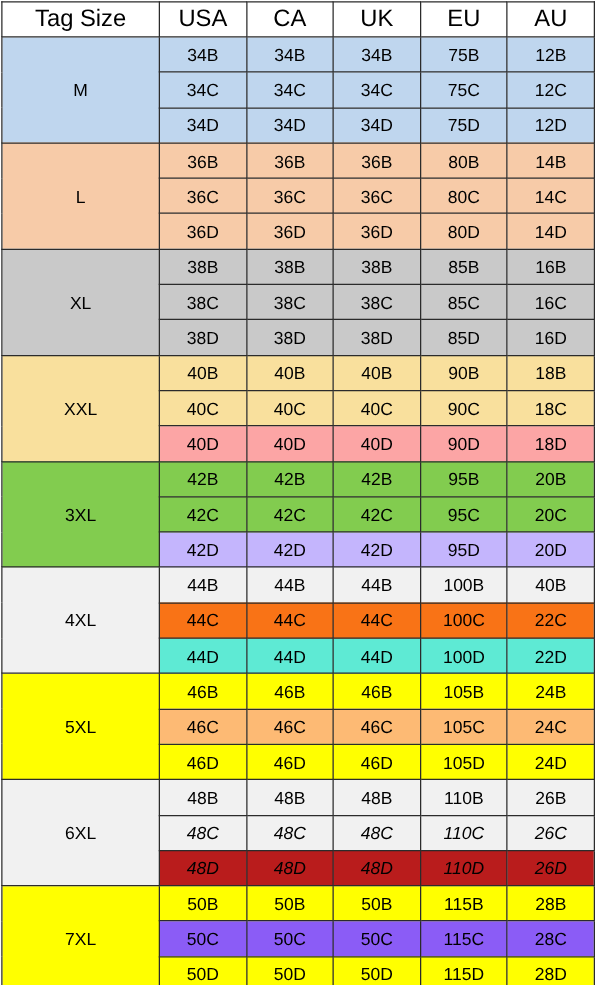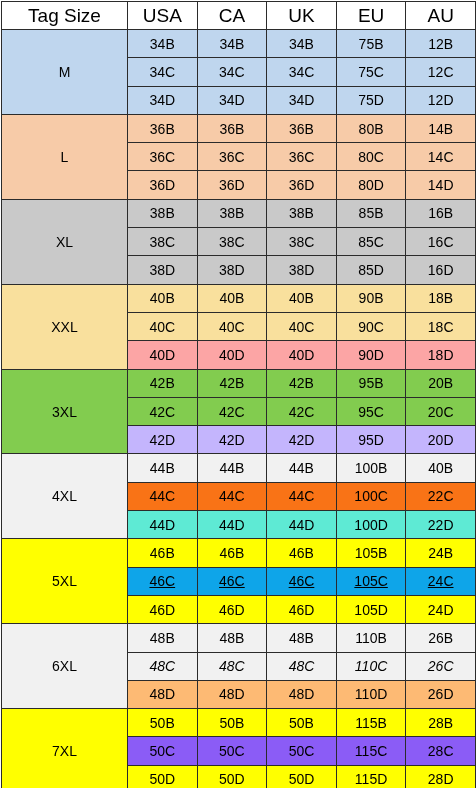--- a/index.html
+++ b/index.html
@@ -199,21 +199,21 @@
         <td>22D</td>
       </tr>
       <tr style="background: rgb(255, 255, 0);">
         <td class="tag-cell" rowspan="3">5XL</td>
         <td>46B</td>
         <td>46B</td>
         <td>46B</td>
         <td>105B</td>
         <td>24B</td>
       </tr>
-      <tr style="background: #0ea5e9; text-decoration: underline;">
+      <tr style="background: #fdba74;">
         <td>46C</td>
         <td>46C</td>
         <td>46C</td>
         <td>105C</td>
         <td>24C</td>
       </tr>
       <tr style="background: rgb(255, 255, 0);">
         <td>46D</td>
         <td>46D</td>
         <td>46D</td>
@@ -228,21 +228,21 @@
         <td>110B</td>
         <td>26B</td>
       </tr>
       <tr style="background: rgb(241, 241, 241); font-style: italic;">
         <td>48C</td>
         <td>48C</td>
         <td>48C</td>
         <td>110C</td>
         <td>26C</td>
       </tr>
-      <tr style="background: #fdba74;">
+      <tr style="background: #b91c1c; font-style: italic;">
         <td>48D</td>
         <td>48D</td>
         <td>48D</td>
         <td>110D</td>
         <td>26D</td>
       </tr>
       <tr style="background: rgb(255, 255, 0);">
         <td class="tag-cell" rowspan="3">7XL</td>
         <td>50B</td>
         <td>50B</td>

